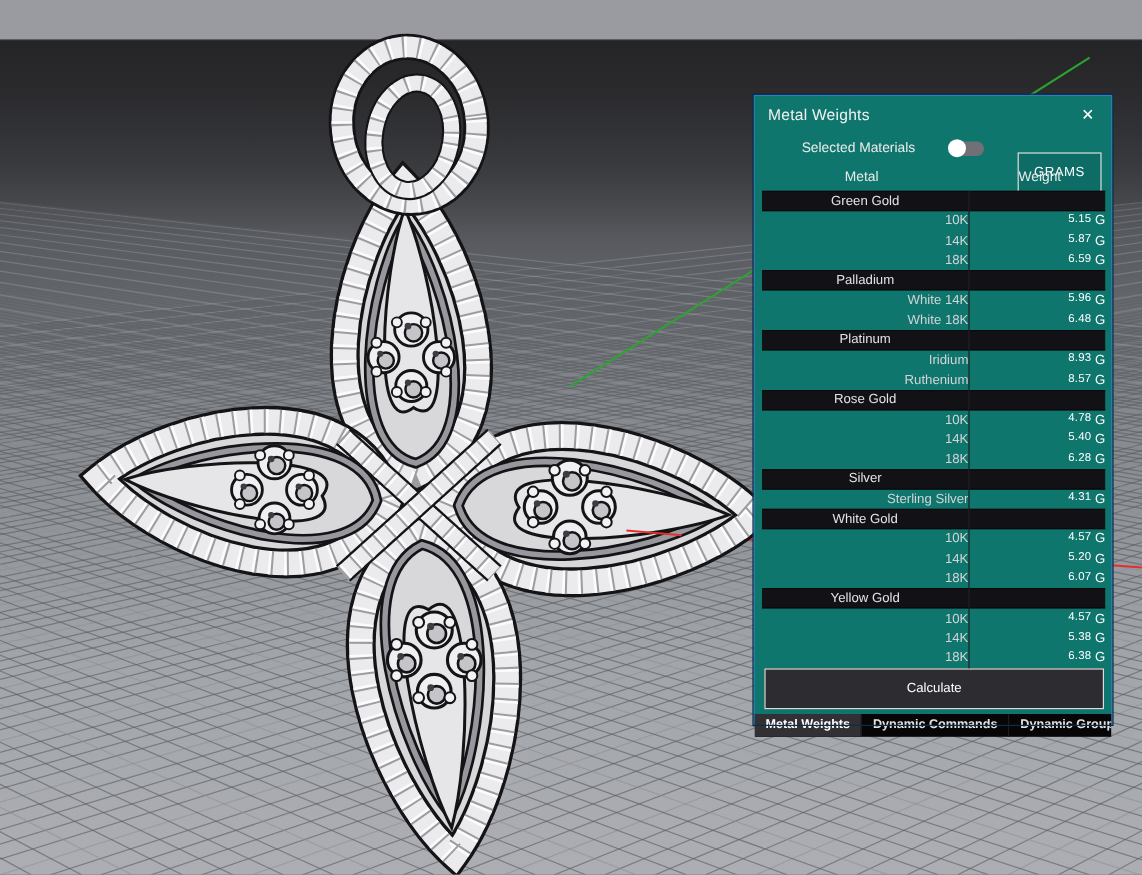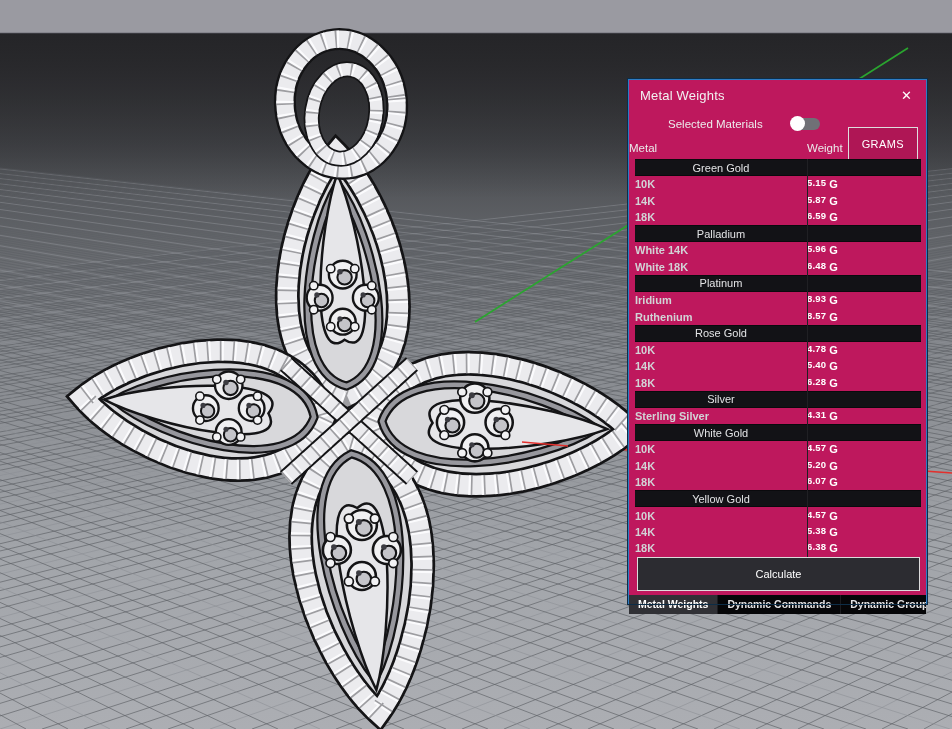--- a/index.html
+++ b/index.html
@@ -2,46 +2,46 @@
 <html><head>
 <meta charset="utf-8">
 <style>
   html,body{margin:0;padding:0;background:#666;}
   #stage{position:relative;width:952px;height:729px;overflow:hidden;
          font-family:"Liberation Sans",sans-serif;background:#9a9aa1;}
   #scene{position:absolute;left:0;top:0;width:952px;height:729px;display:block;}
 
   
   .panel{position:absolute;left:628px;top:79px;width:297px;height:523px;
-         background:#be185d;border:1px solid #2e7cc3;outline:1px solid #0d2d47;
+         background:#0f766e;border:1px solid #2e7cc3;outline:1px solid #0d2d47;
          display:flex;flex-direction:column;color:#e8e8e8;z-index:5;}
   .title-row{height:25px;display:flex;align-items:center;padding:3px 10px 0 11px;flex:0 0 auto;}
   .title{font-size:13px;color:#f2f2f2;letter-spacing:.2px;}
   .close-btn{margin-left:auto;background:none;border:none;color:#ffffff;font-size:13px;
              line-height:13px;cursor:pointer;padding:2px 4px;font-family:inherit;}
   .controls-row{height:28px;display:flex;align-items:center;justify-content:flex-end;
                 gap:28px;padding:2px 8px 0 0;flex:0 0 auto;}
   .sel-label{font-size:11.5px;color:#ececec;}
   .toggle{width:29px;height:12px;border-radius:7px;background:#707076;position:relative;
           flex:0 0 auto;cursor:pointer;border:none;padding:0;}
   .toggle .knob{position:absolute;left:-1px;top:-2px;width:15px;height:15px;border-radius:50%;
                 background:#ffffff;}
   .grams-btn{border:1px solid #dedede;background:rgba(0,0,0,0.08);color:#ffffff;
              font-size:11px;height:34px;padding:0 13px;letter-spacing:.4px;
              font-family:inherit;cursor:pointer;margin-top:40px;}
   .col-header{display:grid;grid-template-columns:178px 1fr;height:20px;align-items:center;
-              text-align:left;font-size:11.5px;color:#eaeaea;flex:0 0 auto;}
+              text-align:center;font-size:11.5px;color:#eaeaea;flex:0 0 auto;}
   .mw-table{flex:0 0 auto;margin:1px 5px 0 6px;position:relative;}
   .mw-table::after{content:"";position:absolute;left:172px;top:0;bottom:0;width:1px;
                    background:#202024;}
   .sec{display:grid;grid-template-columns:172px 1fr;height:15px;align-items:center;
        background:#121216;border-top:1px solid #0a0a0d;border-bottom:1px solid #0a0a0d;
        text-align:center;font-size:11px;color:#e2e3e5;}
   .row{display:grid;grid-template-columns:172px 1fr;height:16.4px;align-items:center;
-       text-align:left;font-size:11px;color:#d2d3d6;font-weight:bold;}
+       text-align:right;font-size:11px;color:#d2d3d6;}
   .wval{color:#ffffff;white-space:nowrap;}
   .wval .num{font-size:9.5px;position:relative;top:-2px;margin-right:3px;letter-spacing:.2px;}
   .wval .unit{font-size:11px;}
   .calc-btn{margin:auto 6px 4px 8px;height:34px;border:1px solid #dcdcdc;background:#2c2c31;
             color:#ffffff;font-size:11px;font-family:inherit;cursor:pointer;flex:0 0 auto;}
   .tabbar{height:19px;background:#060608;display:flex;align-items:stretch;flex:0 0 auto;
           overflow:hidden;}
   .tab{display:flex;align-items:center;padding:0 9px;font-size:10.5px;font-weight:bold;
        color:#e3e3e5;border-right:1px solid #1c1c20;cursor:pointer;white-space:nowrap;}
   .tab.active{background:#303035;color:#ffffff;}

